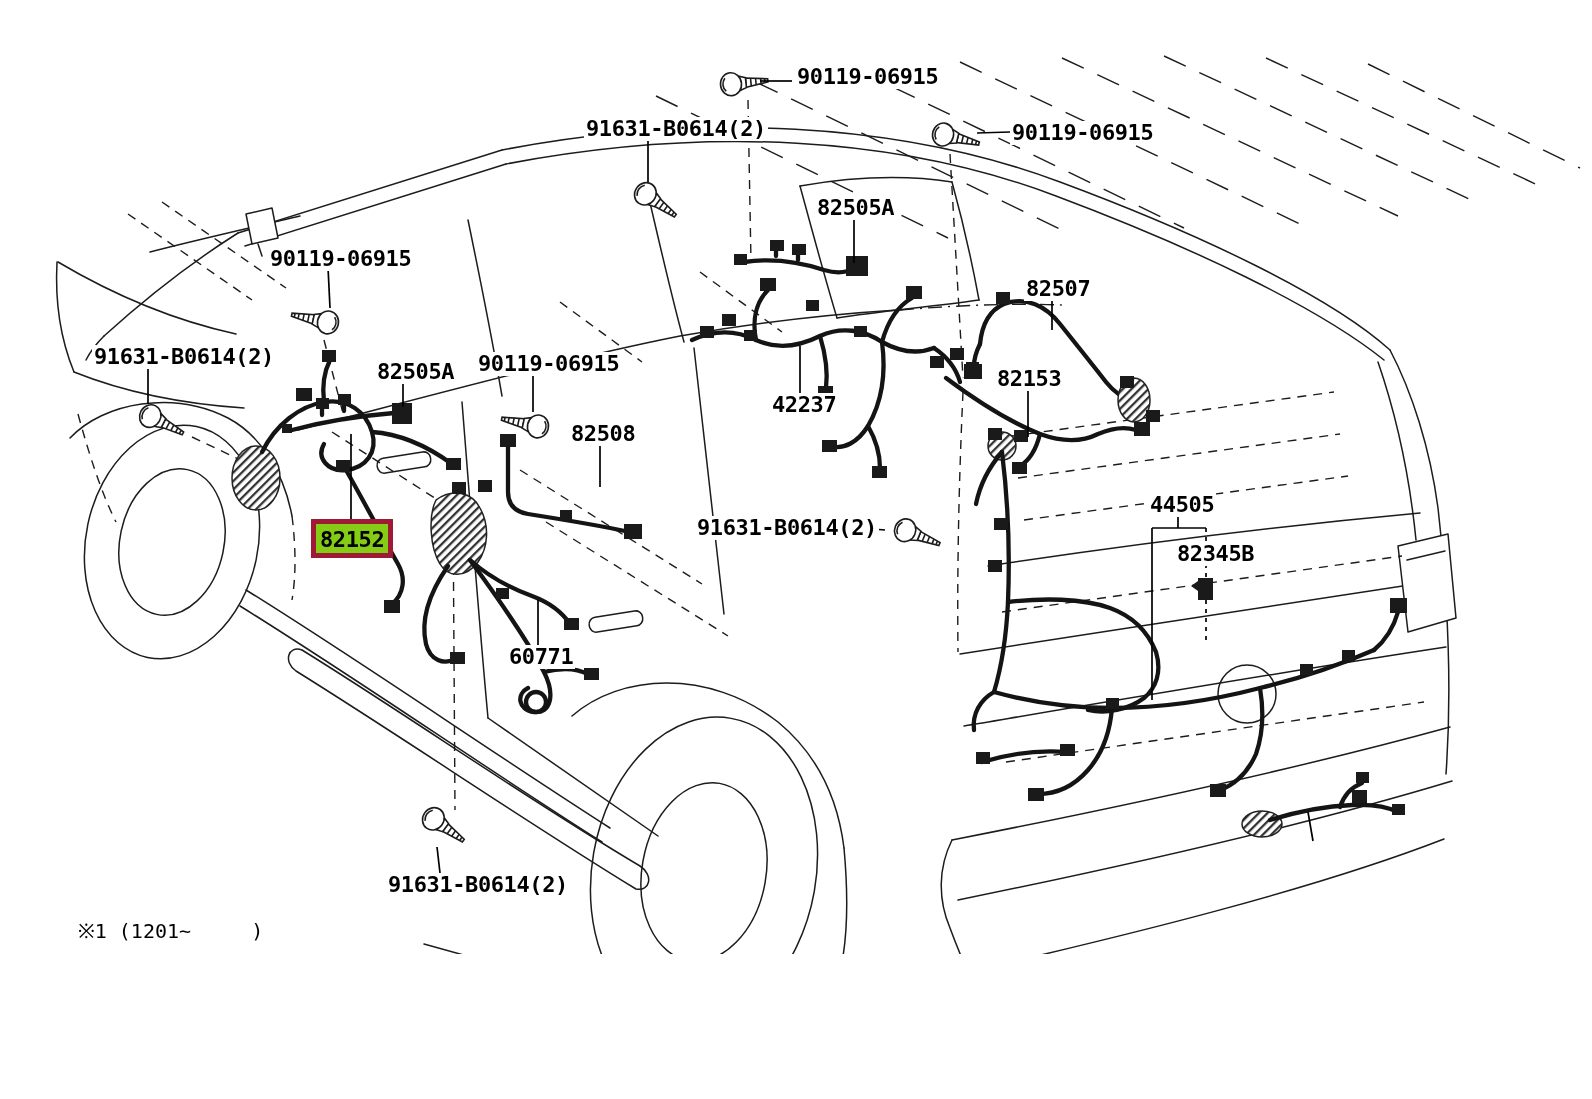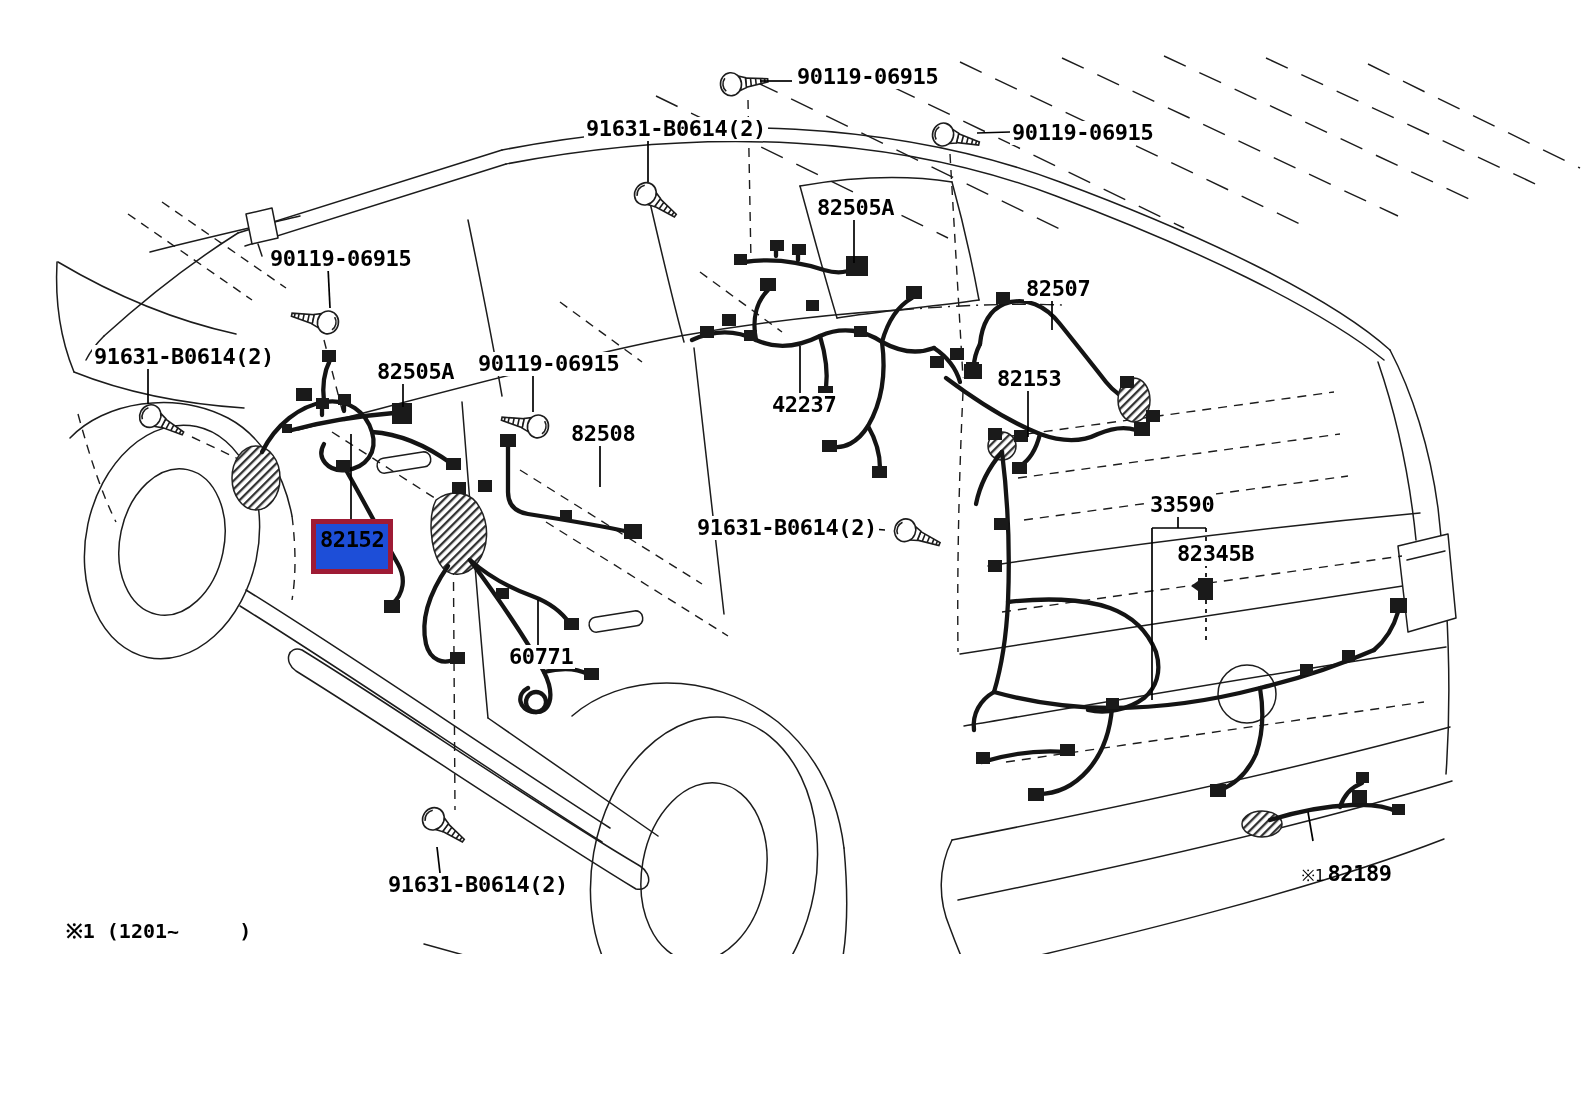--- a/index.html
+++ b/index.html
@@ -24,24 +24,24 @@
   .hz circle.ring{stroke:#141414;stroke-width:4.3;fill:none;}
   
   .ld path,.ld line{stroke:#000;stroke-width:1.7;fill:none;}
   .ld .ddot{stroke-dasharray:4 5;}
   .ld .fill{fill:#1a1a1a;stroke:none;}
   #bolt path,#bolt ellipse{stroke:var(--ink);stroke-width:1.6;fill:#fff;}
 
   
   .lbl{position:absolute;z-index:2;font-weight:700;font-size:22px;line-height:1;
        letter-spacing:-0.4px;color:#000;background:#fff;padding:1px 2px;white-space:pre;}
-  .hl{position:absolute;z-index:2;border:5px solid var(--hl);background:#1d4ed8;padding:5px 4px 18px;}
+  .hl{position:absolute;z-index:2;border:5px solid var(--hl);background:#84cc16;padding:5px 4px 2px;}
   .hl .num{font-weight:700;font-size:22px;letter-spacing:-0.4px;line-height:1;}
   .pref{font-size:16px;font-weight:400;letter-spacing:0;margin-right:3px;}
-  .note{position:absolute;z-index:2;font-size:20px;font-weight:700;color:#000;white-space:pre;}
+  .note{position:absolute;z-index:2;font-size:20px;font-weight:400;color:#000;white-space:pre;margin-left:12px;}
   .code{position:absolute;z-index:2;font-family:"DejaVu Sans",sans-serif;font-size:21px;color:#0f172a;}
 </style>
 </head>
 <body>
 
 <div class="stage">
 
 <svg width="1592" height="1099" viewBox="0 0 1592 1099">
   <defs>
     <pattern id="ht" patternUnits="userSpaceOnUse" width="6" height="6" patternTransform="rotate(45)">
@@ -336,25 +336,22 @@
   <div class="lbl" style="left:476px;top:352px">90119-06915</div>
   <div class="lbl" style="left:569px;top:422px">82508</div>
   <div class="lbl" style="left:995px;top:367px">82153</div>
   <div class="lbl" style="left:770px;top:393px">42237</div>
 
   <div class="hl" style="left:311px;top:519px">
     <span class="num">82152</span>
   </div>
 
   <div class="lbl" style="left:695px;top:516px">91631-B0614(2)</div>
-  <div class="lbl" style="left:1148px;top:493px">33590</div>
+  <div class="lbl" style="left:1148px;top:493px">44505</div>
   <div class="lbl" style="left:1175px;top:542px">82345B</div>
   <div class="lbl" style="left:507px;top:645px">60771</div>
   <div class="lbl" style="left:386px;top:873px">91631-B0614(2)</div>
 
-  <div class="lbl" style="left:1248px;top:840px;background:transparent">
-    <span class="pref">※1</span><span>82189</span>
-  </div>
 
   <div class="note" style="left:66px;top:917px">※1 (1201~     )</div>
   <div class="code" style="left:1486px;top:1054px">825727D</div>
 
 </div>
 
 </body></html>

